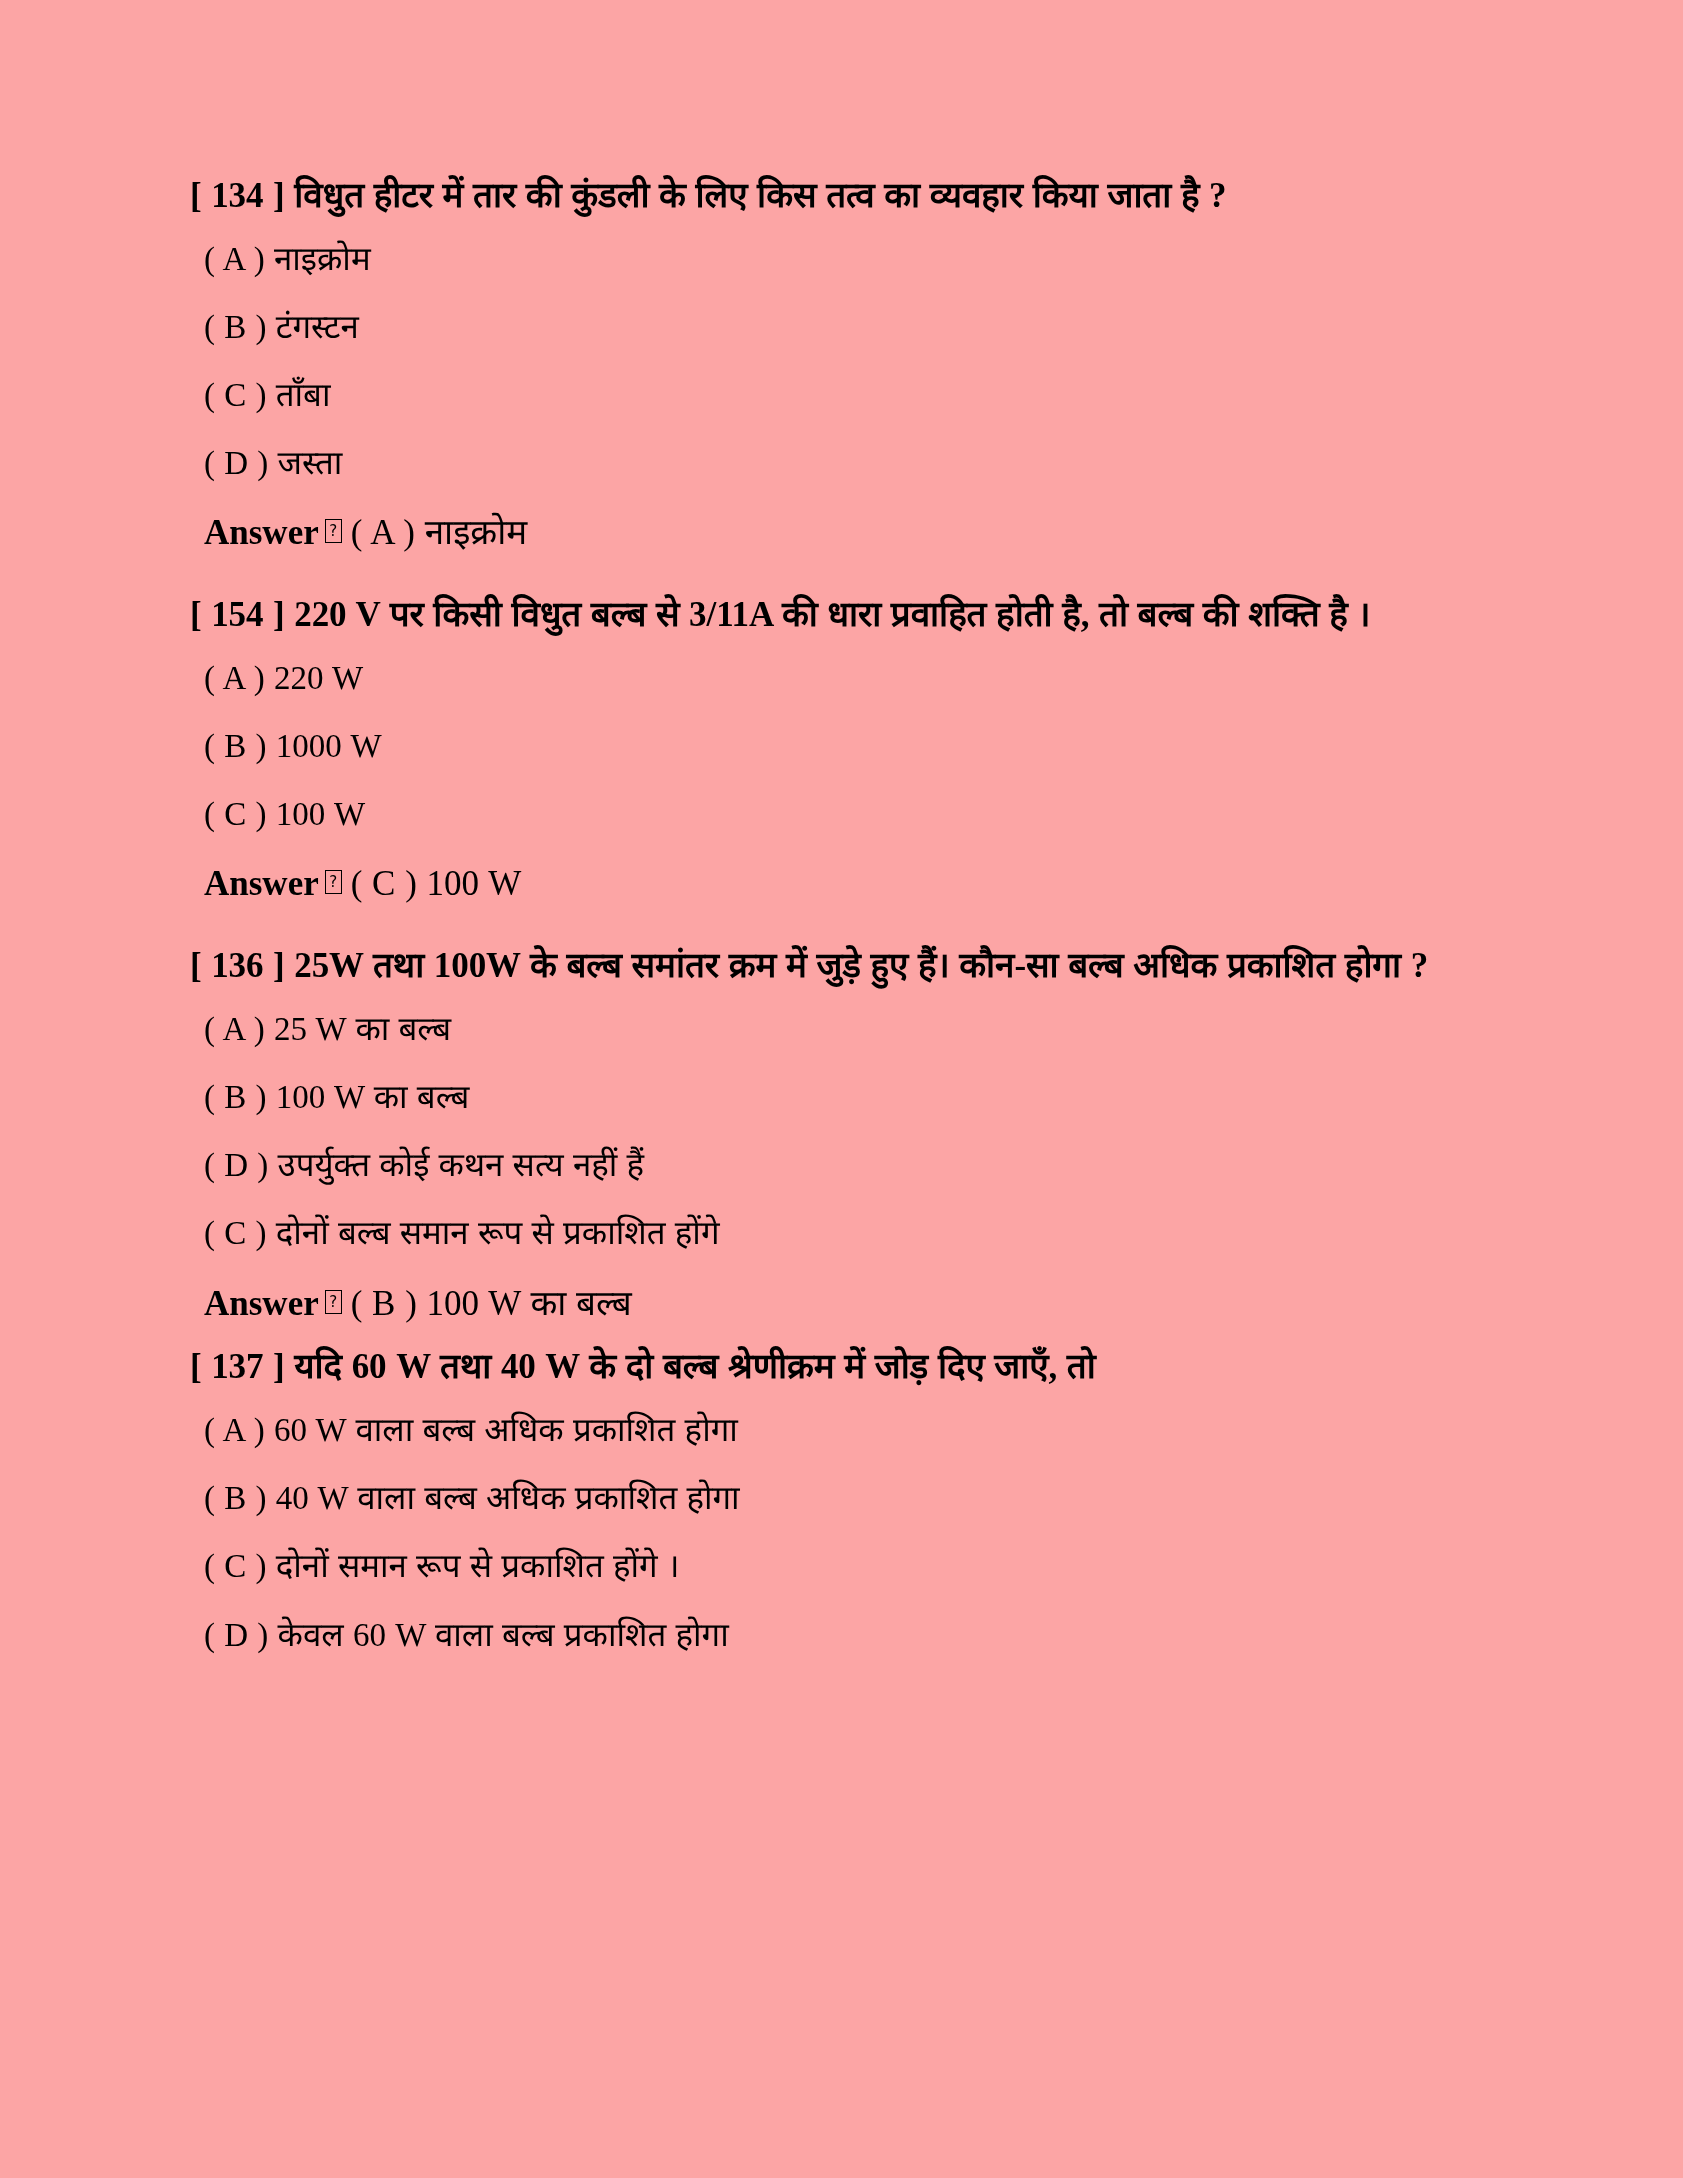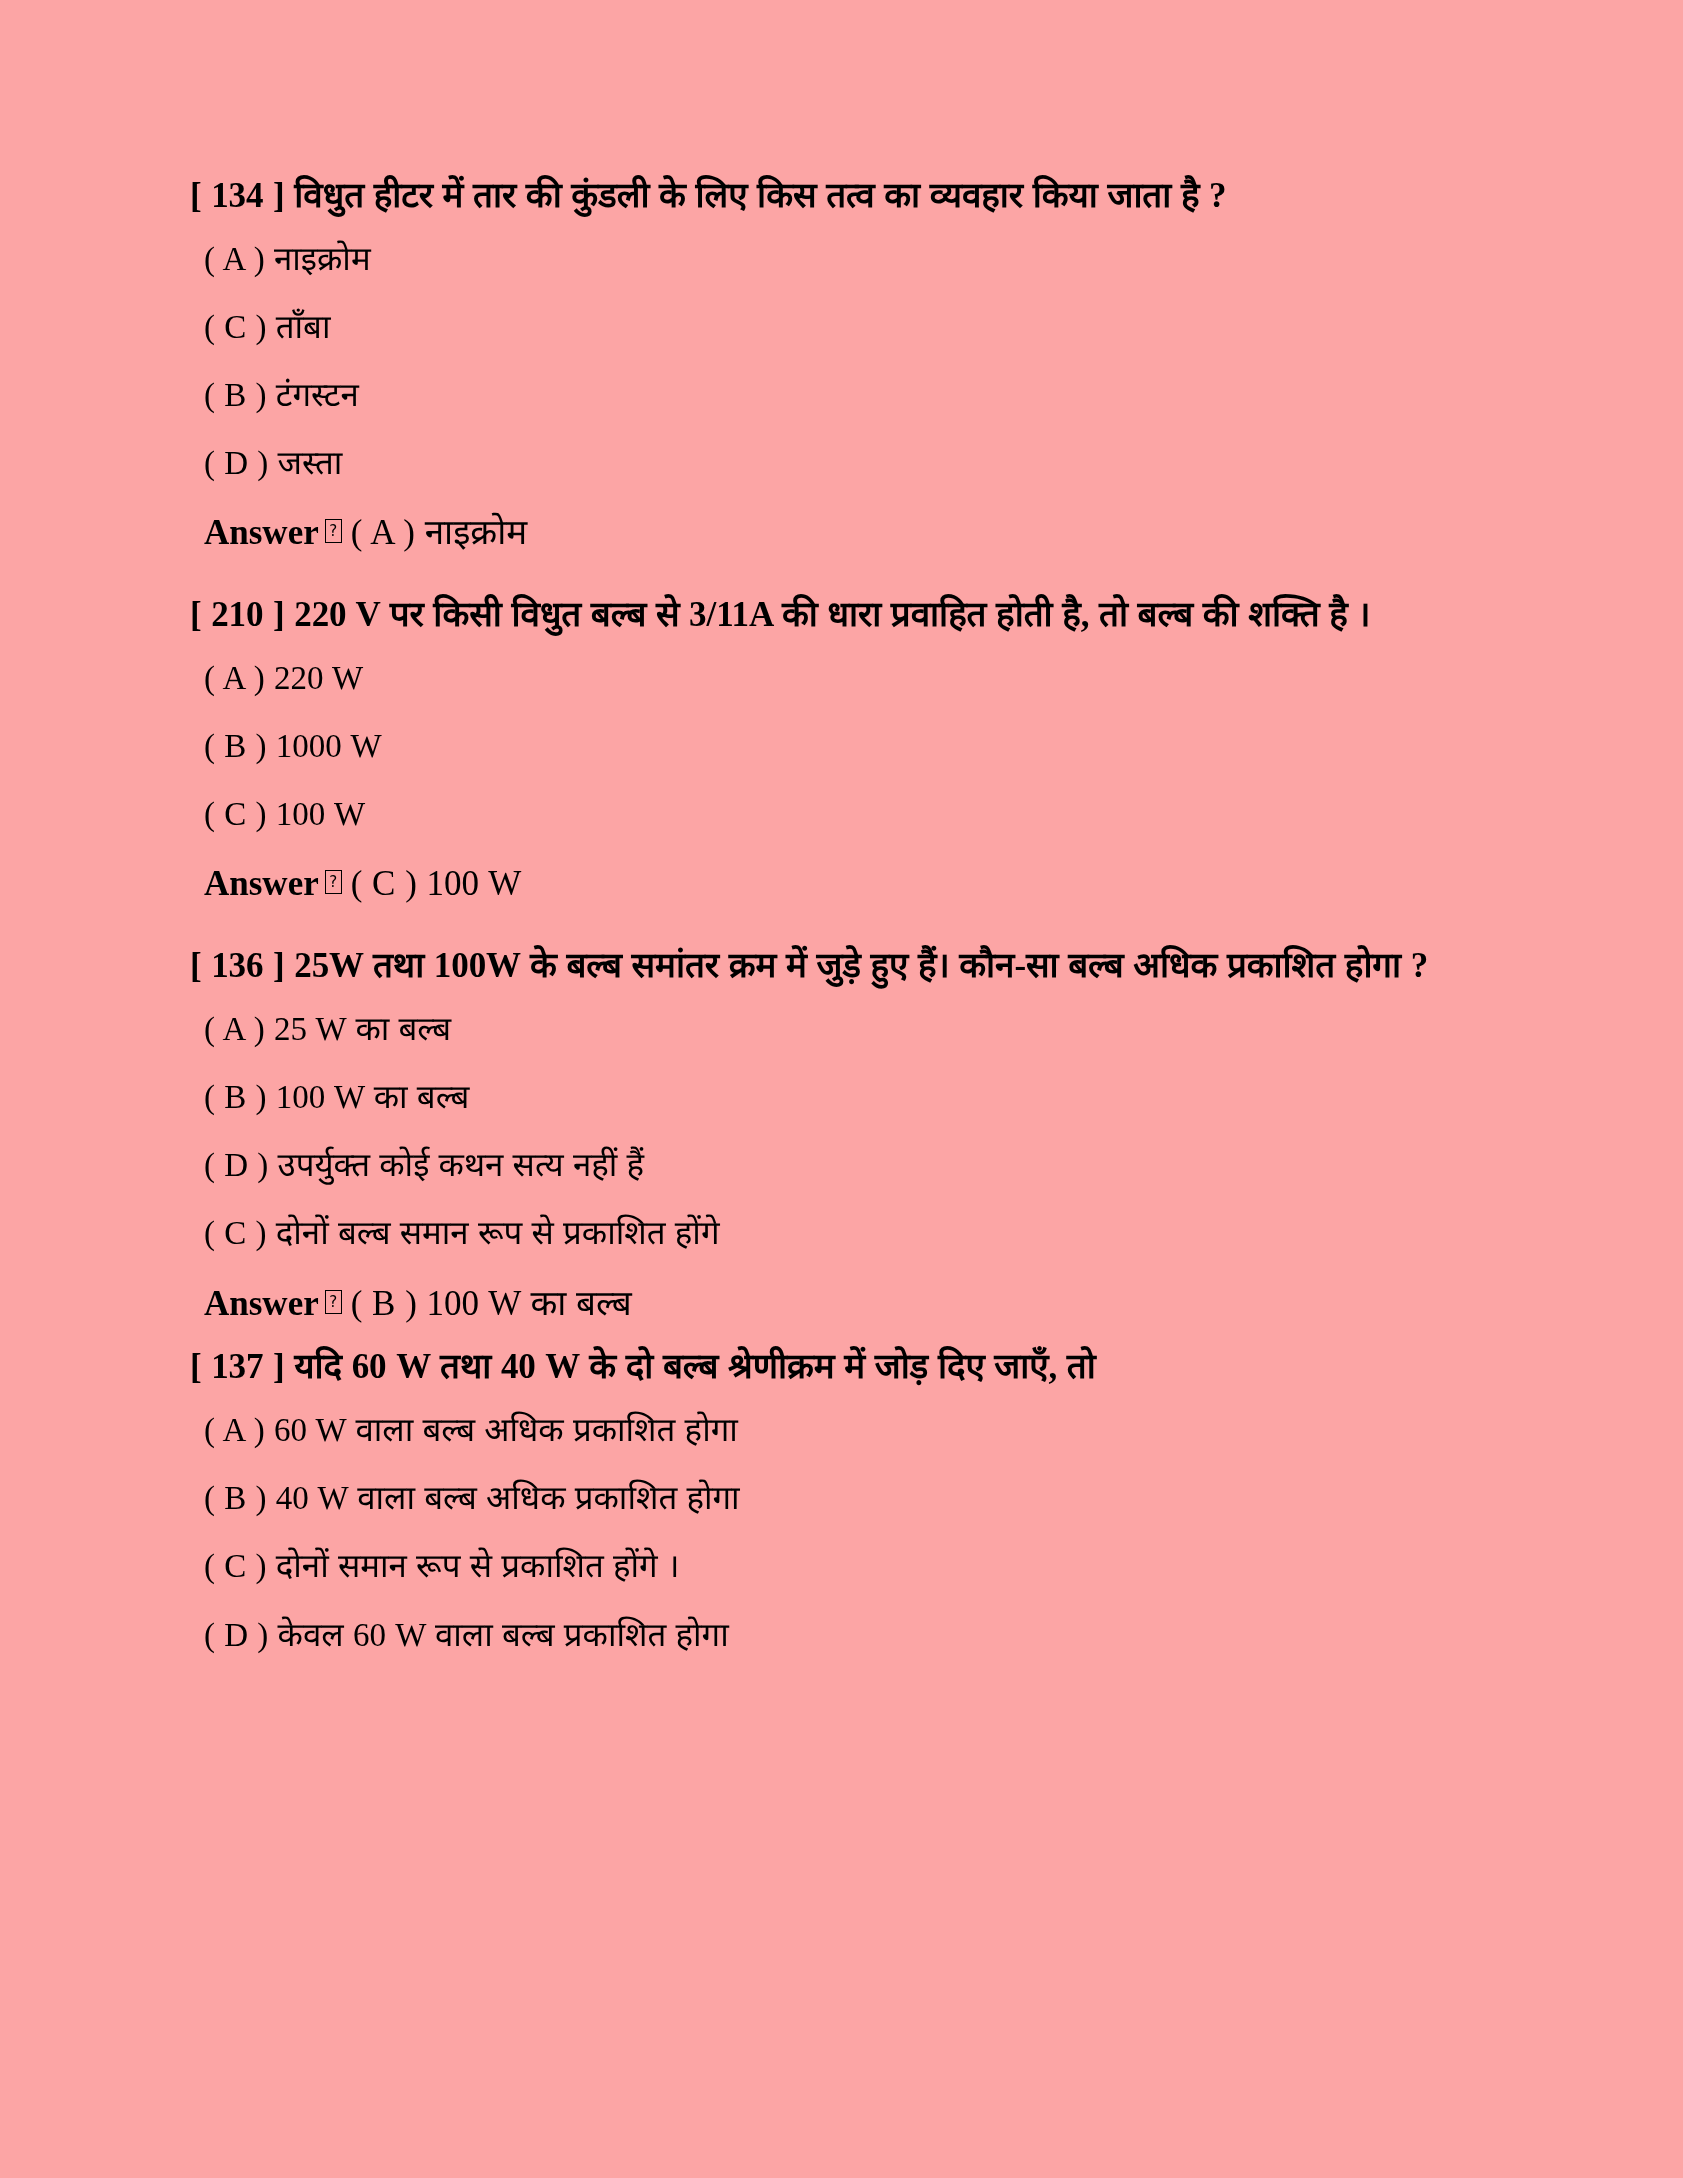--- a/index.html
+++ b/index.html
@@ -89,41 +89,41 @@
   <div class="qblock">
     <div class="q-heading">
       <span class="qnum">[ 134 ]</span>
       <span>विधुत हीटर में तार की कुंडली के लिए किस तत्व का व्यवहार किया जाता है ?</span>
     </div>
     <div class="option">
       <span class="lbl">( A )</span>
       <span>नाइक्रोम</span>
     </div>
     <div class="option">
+      <span class="lbl">( B )</span>
+      <span>टंगस्टन</span>
+    </div>
+    <div class="option">
       <span class="lbl">( C )</span>
       <span>ताँबा</span>
-    </div>
-    <div class="option">
-      <span class="lbl">( B )</span>
-      <span>टंगस्टन</span>
     </div>
     <div class="option">
       <span class="lbl">( D )</span>
       <span>जस्ता</span>
     </div>
     <div class="answer">
       <span class="ans-label">Answer</span><span class="tofu"></span><span>( A ) नाइक्रोम</span>
     </div>
   </div>
 
   <div class="q-spacer-lg"></div>
 
   <div class="qblock">
     <div class="q-heading">
-      <span class="qnum">[ 210 ]</span>
+      <span class="qnum">[ 154 ]</span>
       <span>220 V पर किसी विधुत बल्ब से 3/11A की धारा प्रवाहित होती है, तो बल्ब की शक्ति है ।</span>
     </div>
     <div class="option">
       <span class="lbl">( A )</span>
       <span>220 W</span>
     </div>
     <div class="option">
       <span class="lbl">( B )</span>
       <span>1000 W</span>
     </div>

